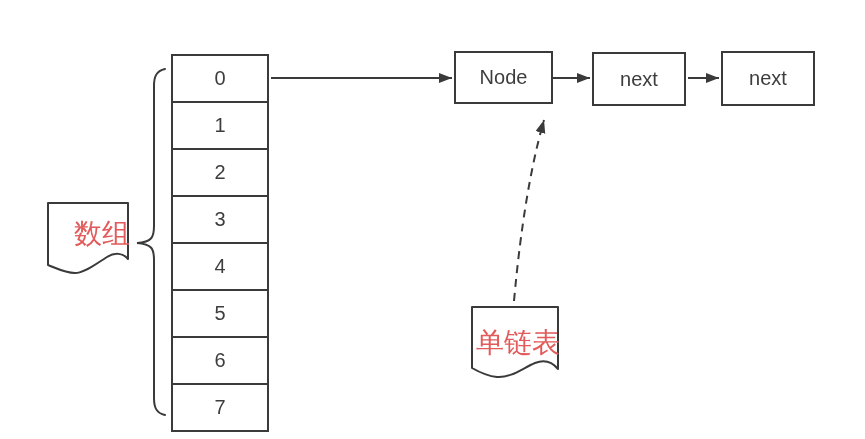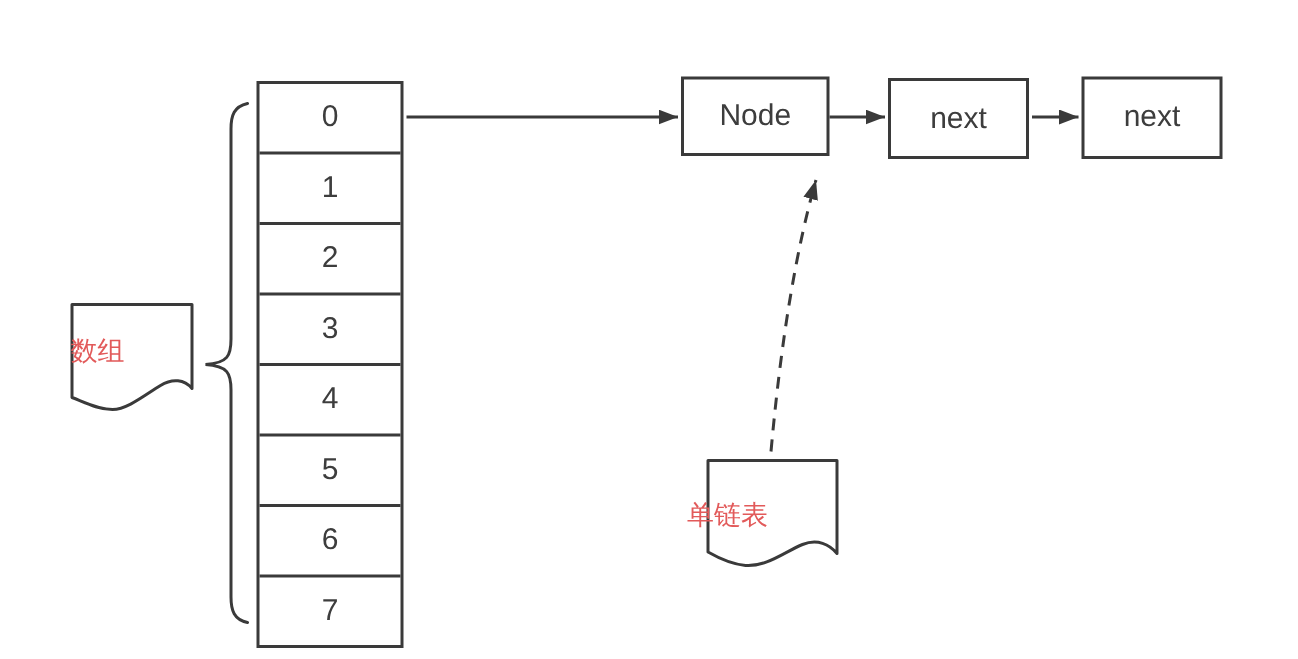--- a/index.html
+++ b/index.html
@@ -46,26 +46,26 @@
     justify-content: center;
     font-size: 20px;
     color: #3d3d3d;
   }
   .node-box.head  { left: 454px; top: 51px; width: 99px; height: 53px; }
   .node-box.next1 { left: 592px; top: 52px; width: 94px; height: 54px; }
   .node-box.next2 { left: 721px; top: 51px; width: 94px; height: 55px; }
   .callout-label {
     position: absolute;
     color: #e25a5a;
-    font-size: 18px;
-    text-align: left;
+    font-size: 28px;
+    text-align: right;
     line-height: 26px;
   }
   .callout-label.array-label { left: 47px; top: 221px; width: 83px; }
-  .callout-label.list-label  { left: 458px; top: 330px; width: 89px; }
+  .callout-label.list-label  { left: 471px; top: 330px; width: 89px; }
 </style>
 </head>
 <body>
 
 <div class="stage">
 
   <svg class="lines-layer" viewBox="0 0 865 439" xmlns="http://www.w3.org/2000/svg">
     <defs>
       <marker id="arrowhead" markerUnits="userSpaceOnUse" markerWidth="15" markerHeight="12" refX="13" refY="5" orient="auto">
         <path d="M0 0 L13 5 L0 10 Z" fill="#3a3a3a"></path>

